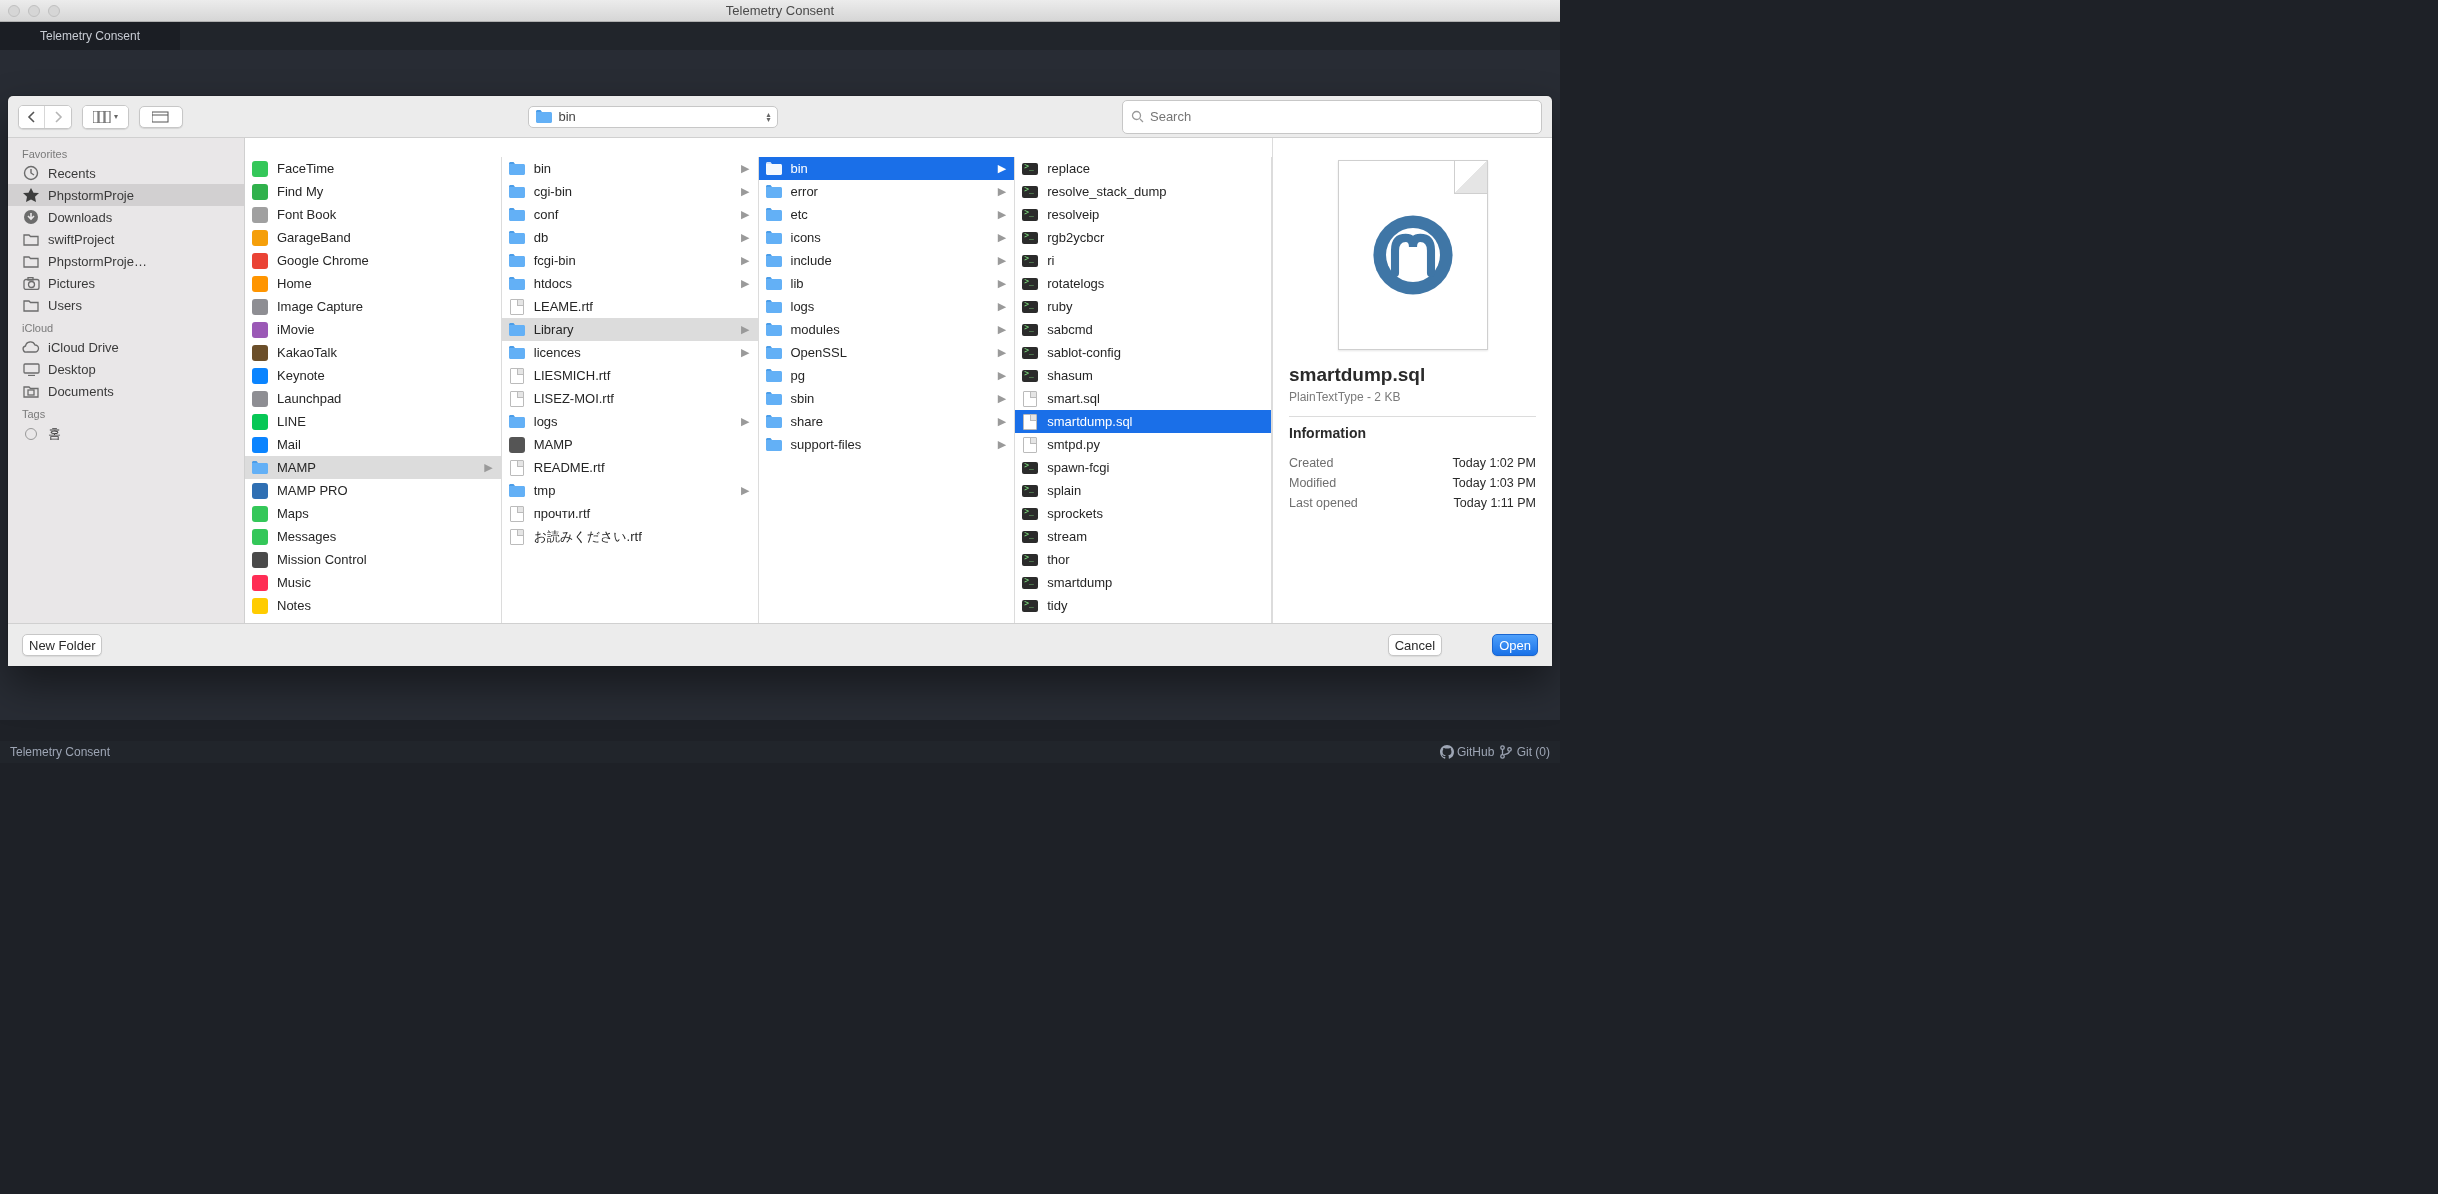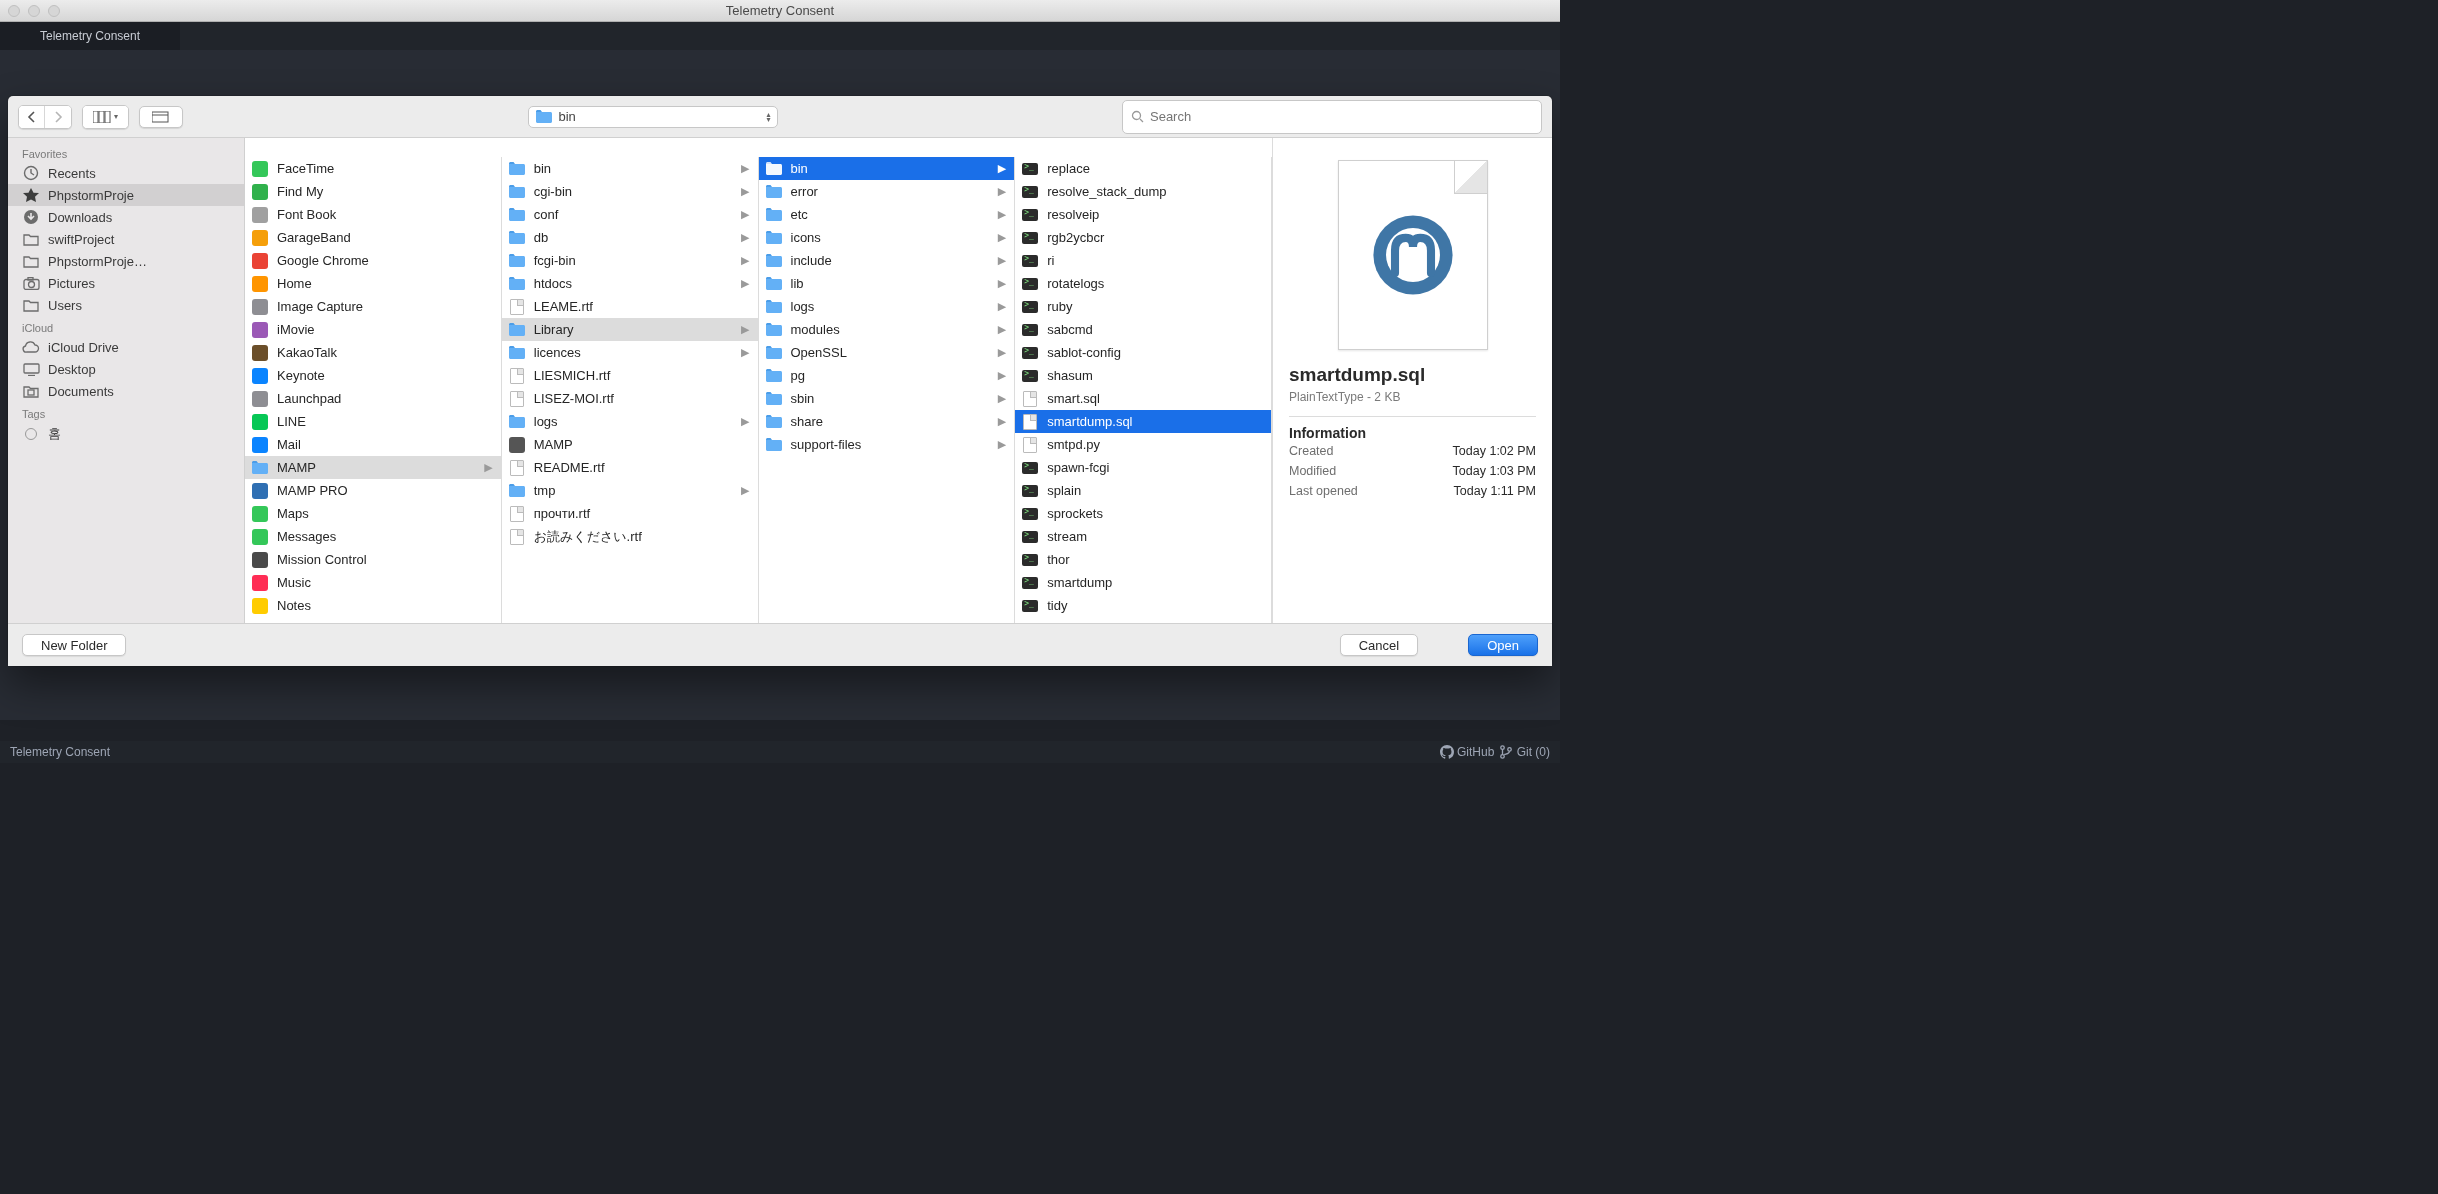--- a/index.html
+++ b/index.html
@@ -232,40 +232,40 @@
   }
   .preview-thumb::after{
     content:""; position:absolute; top:0; right:0;
     width:32px; height:32px;
     background: linear-gradient(135deg, transparent 50%, #e5e5e5 50%);
     border-bottom:1px solid #cfcfcf; border-left:1px solid #cfcfcf;
   }
   .preview-thumb svg{ width:90px; height:90px;}
   .preview-name { font-size: 19px; font-weight: 700; color:#2a2a2a;}
   .preview-meta { font-size: 12px; color:#7a7a7a; margin-top:4px; margin-bottom:12px;}
-  .preview-section-header { font-size: 14px; font-weight:700; color:#2a2a2a; border-top:1px solid #dcdcdc; padding-top:8px; margin-bottom:0;}
+  .preview-section-header { font-size: 14px; font-weight:700; color:#2a2a2a; border-top:1px solid #dcdcdc; padding-top:8px; margin-bottom:12px;}
   .info-row { display:flex; justify-content:space-between; font-size:12.5px; padding:3px 0;}
   .info-row .k{ color:#6e6e6e;}
   .info-row .v{ color:#2a2a2a;}
 
   
   .sheet-bottom{
     height:42px;
     display:flex; align-items:center;
     padding:0 14px;
     gap:10px;
     background:#ececec;
   }
   .push-right{ margin-left:auto;}
   .mac-btn{
     height:22px;
     border:1px solid #c7c7c7;
     background:#fff;
     border-radius:5px;
-    padding:0 18px;
+    padding:0 6px;
     font-size:13px;
     color:#2a2a2a;
     box-shadow: 0 1px 1px rgba(0,0,0,0.08);
   }
   .mac-btn.primary{
     background: linear-gradient(#4ea0fb, #1a72e8);
     border-color:#1a66d0;
     color:#fff;
     margin-left:40px;
   }

